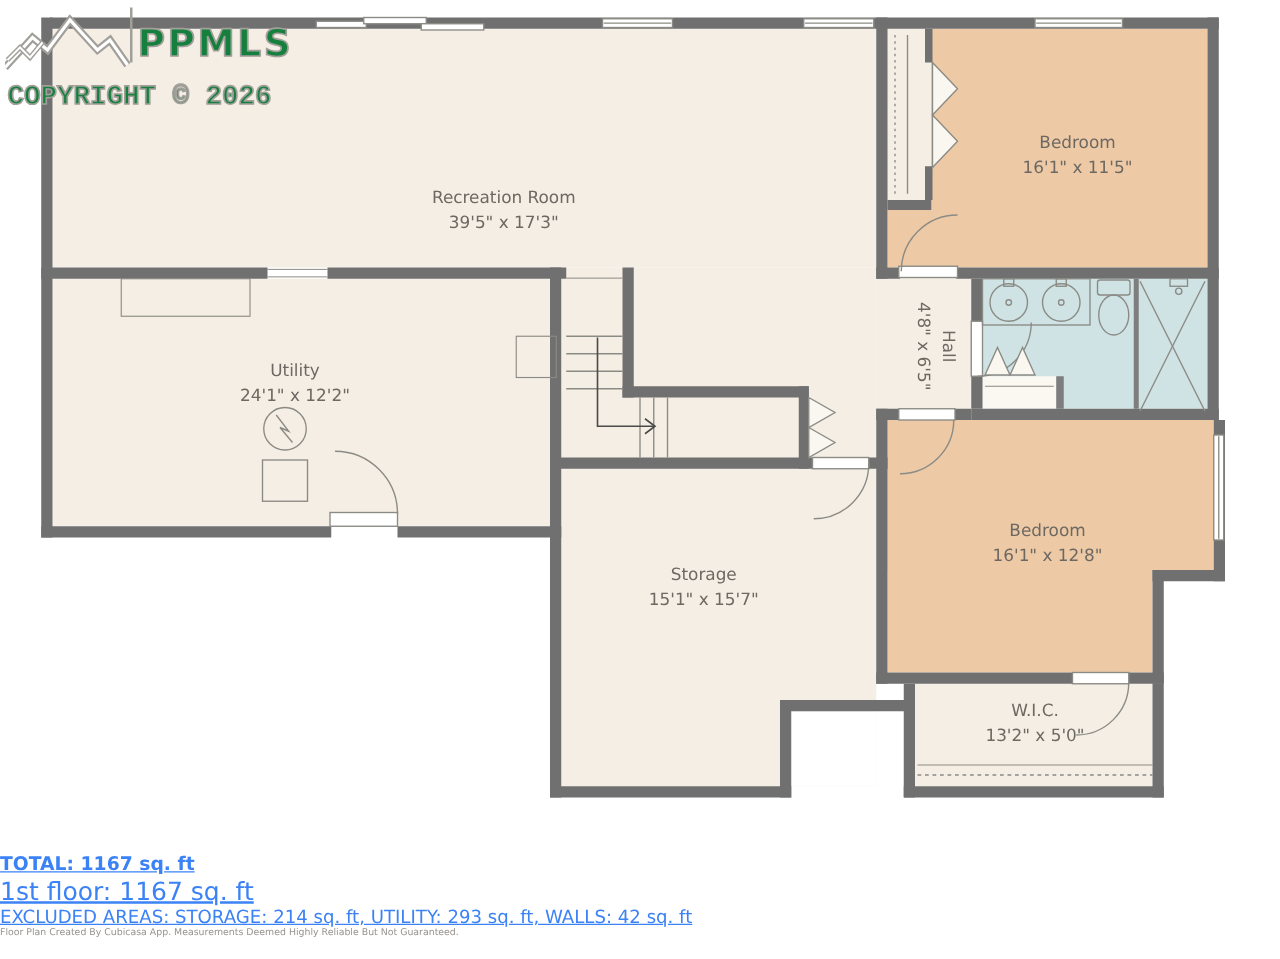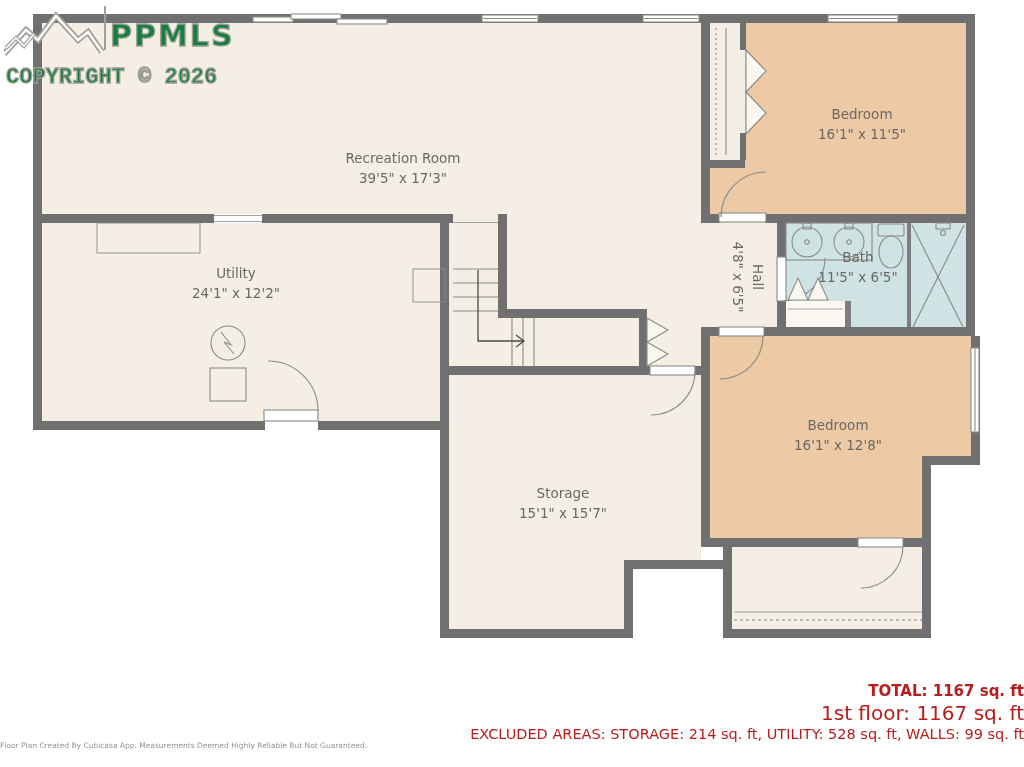--- a/index.html
+++ b/index.html
@@ -15,21 +15,21 @@
   .wthin{position:absolute;background:#7e7e7e;}
   .overlay{position:absolute;left:0;top:0;}
   .room-label{position:absolute;text-align:center;color:#6d6962;font-size:13.5px;line-height:1.45;}
   .room-label .dims{display:block;}
   .hall-label{transform:rotate(90deg);transform-origin:center;}
   .watermark{position:absolute;left:4px;top:6px;width:220px;color:#15803d;font-weight:bold;
              -webkit-text-stroke:1.3px #a19f9a;text-shadow:0 0 1px #a19f9a;}
   .wm-brand{position:absolute;left:106px;top:12px;font-size:30px;letter-spacing:2px;}
   .wm-copy{position:absolute;left:2px;top:59px;font-size:22px;letter-spacing:0px;white-space:nowrap;font-family:Liberation Mono, monospace;}
   .wm-bar{position:absolute;left:100px;top:0px;width:2px;height:44px;background:#a19f9a;}
-  .summary{position:absolute;left:0;right:0;top:682px;text-align:right;color:#b91c1c;}
+  .summary{position:absolute;left:0;right:0;top:682px;text-align:left;color:#3b82f6;text-decoration:underline;}
   .sum-total{font-size:15px;font-weight:bold;}
   .sum-floor{font-size:20px;margin-top:1px;}
   .sum-excluded{font-size:14.5px;margin-top:1px;}
   .disclaimer{position:absolute;left:0;right:0;top:741px;text-align:left;font-size:7.5px;color:#97938e;}
 </style>
 </head>
 <body>
 
 <div class="canvas">
 
@@ -184,53 +184,53 @@
   </svg>
 
   <div class="room-label" style="left:303px;top:105px;width:200px;margin-top:44px;">
     <span>Recreation Room</span>
     <span class="dims">39'5" x 17'3"</span>
   </div>
   <div class="room-label" style="left:782px;top:105px;width:160px;">
     <span>Bedroom</span>
     <span class="dims">16'1" x 11'5"</span>
   </div>
-  <div class="room-label" style="left:156px;top:264px;width:160px;text-align:center;">
+  <div class="room-label" style="left:156px;top:288px;width:160px;text-align:center;">
     <span>Utility</span>
     <span class="dims">24'1" x 12'2"</span>
   </div>
   <div class="room-label hall-label" style="left:701px;top:257px;width:92px;height:40px;">
     <span>Hall</span>
     <span class="dims">4'8" x 6'5"</span>
   </div>
-  <div class="room-label" style="left:778px;top:248px;width:160px;">
-    <span>Bath</span>
-    <span class="dims">11'5" x 6'5"</span>
-  </div>
   <div class="room-label" style="left:758px;top:416px;width:160px;">
     <span>Bedroom</span>
     <span class="dims">16'1" x 12'8"</span>
   </div>
-  <div class="room-label" style="left:483px;top:484px;width:160px;">
+  <div class="room-label" style="left:483px;top:451px;width:160px;">
     <span>Storage</span>
     <span class="dims">15'1" x 15'7"</span>
+  </div>
+  <div class="room-label" style="left:748px;top:560px;width:160px;">
+    <span>W.I.C.</span>
+    <span class="dims">13'2" x 5'0"</span>
   </div>
 
   <div class="watermark">
     <svg width="100" height="50" viewBox="0 0 100 50">
       <path d="M0,48 L22,24 L34,34 L52,10 L74,34 L84,26 L98,46" fill="none" stroke="#a19f9a" stroke-width="6"></path>
       <path d="M0,48 L22,24 L34,34 L52,10 L74,34 L84,26 L98,46" fill="none" stroke="#ffffff" stroke-width="2.5"></path>
       <path d="M2,42 L12,32 L20,40 L30,28" fill="none" stroke="#a19f9a" stroke-width="4"></path>
       <path d="M2,42 L12,32 L20,40 L30,28" fill="none" stroke="#ffffff" stroke-width="1.6"></path>
     </svg>
     <span class="wm-bar"></span>
     <span class="wm-brand">PPMLS</span>
     <span class="wm-copy">COPYRIGHT © 2026</span>
   </div>
 
   <div class="summary">
     <div class="sum-total">TOTAL: 1167 sq. ft</div>
     <div class="sum-floor">1st floor: 1167 sq. ft</div>
-    <div class="sum-excluded">EXCLUDED AREAS: STORAGE: 214 sq. ft, UTILITY: 528 sq. ft, WALLS: 99 sq. ft</div>
+    <div class="sum-excluded">EXCLUDED AREAS: STORAGE: 214 sq. ft, UTILITY: 293 sq. ft, WALLS: 42 sq. ft</div>
   </div>
   <div class="disclaimer">Floor Plan Created By Cubicasa App. Measurements Deemed Highly Reliable But Not Guaranteed.</div>
 
 </div>
 
 </body></html>

